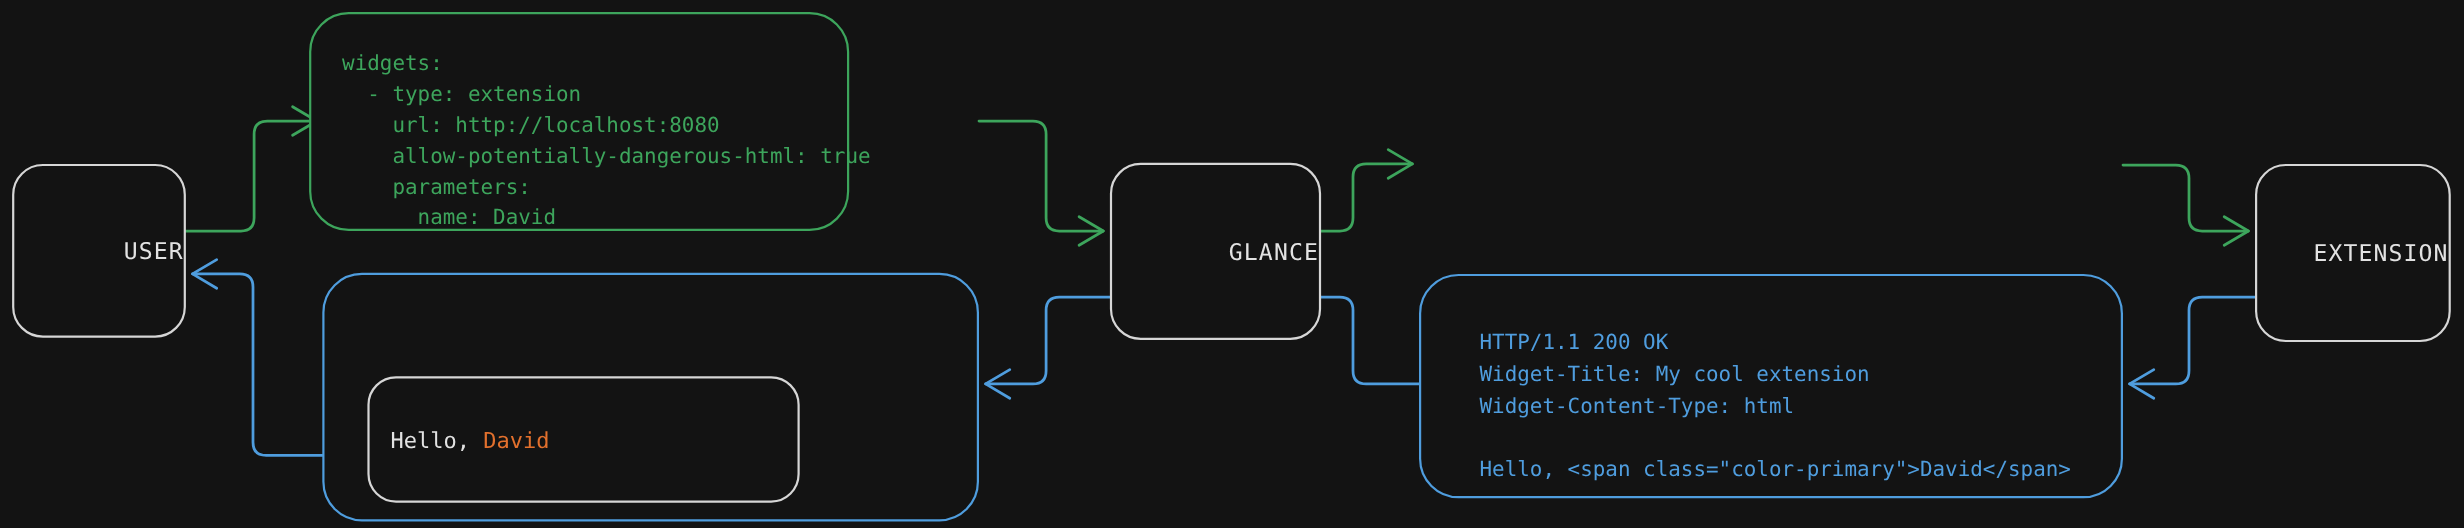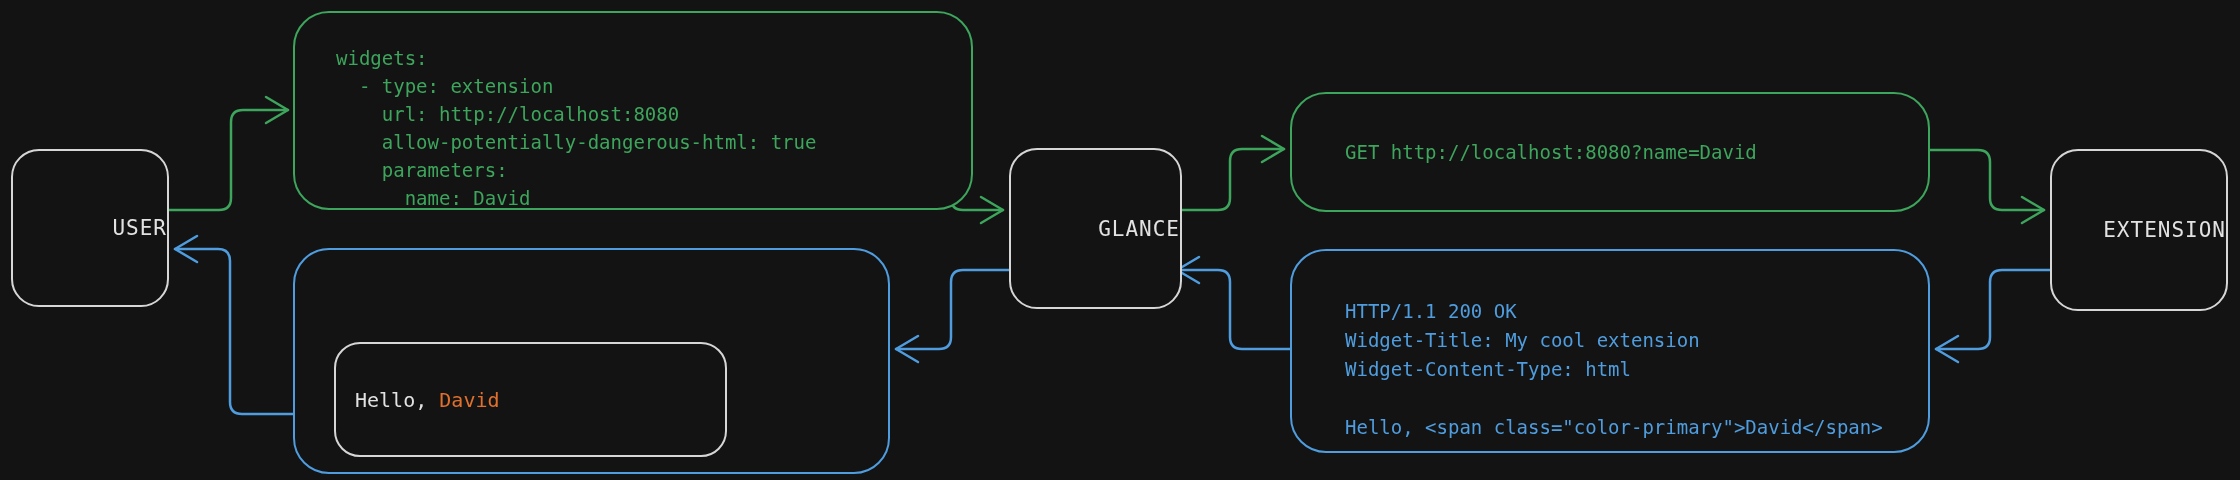--- a/index.html
+++ b/index.html
@@ -104,40 +104,37 @@
     <path class="edge edge-blue" d="M 1009 270 H 963 Q 951 270 951 282 V 337 Q 951 349 939 349 H 896"></path>
     <path class="edge edge-blue" d="M 918 336 L 896 349 L 918 362"></path>
     <path class="edge edge-blue" d="M 293 414 H 242 Q 230 414 230 402 V 261 Q 230 249 218 249 H 175"></path>
     <path class="edge edge-blue" d="M 197 236 L 175 249 L 197 262"></path>
   </svg>
 
   <div class="node" style="left:11px; top:149px; width:158px; height:158px;">
     <span>USER</span>
   </div>
 
-  <div class="node" style="left:1009px; top:148px; width:173px; height:161px;">
+  <div class="node" style="left:1009px; top:148px; width:192px; height:161px;">
     <span>GLANCE</span>
   </div>
 
   <div class="node" style="left:2050px; top:149px; width:178px; height:162px;">
     <span>EXTENSION</span>
   </div>
 
-  <div class="msgbox green" style="left:293px; top:11px; width:680px; height:199px; padding:31px 20px 0 41px;">
+  <div class="msgbox green" style="left:281px; top:11px; width:491px; height:199px; padding:31px 20px 0 28px;">
     <pre>widgets:
   - type: extension
     url: http://localhost:8080
     allow-potentially-dangerous-html: true
     parameters:
       name: David</pre>
   </div>
 
-  <div class="msgbox green vcenter" style="left:1290px; top:92px; width:640px; height:120px; padding-left:53px;">
-    <pre>GET http://localhost:8080?name=David</pre>
-  </div>
 
   <div class="msgbox blue" style="left:1290px; top:249px; width:640px; height:204px; padding:46px 20px 4px 53px;">
     <pre style="line-height:29px;">HTTP/1.1 200 OK
 Widget-Title: My cool extension
 Widget-Content-Type: html
 
 Hello, &lt;span class="color-primary"&gt;David&lt;/span&gt;</pre>
   </div>
 
   <div class="msgbox blue" style="left:293px; top:248px; width:597px; height:226px;">

